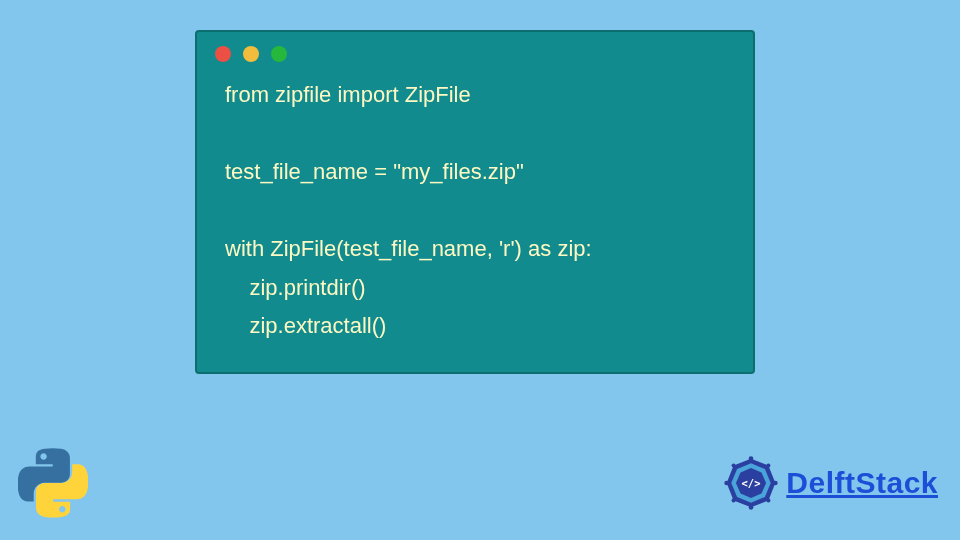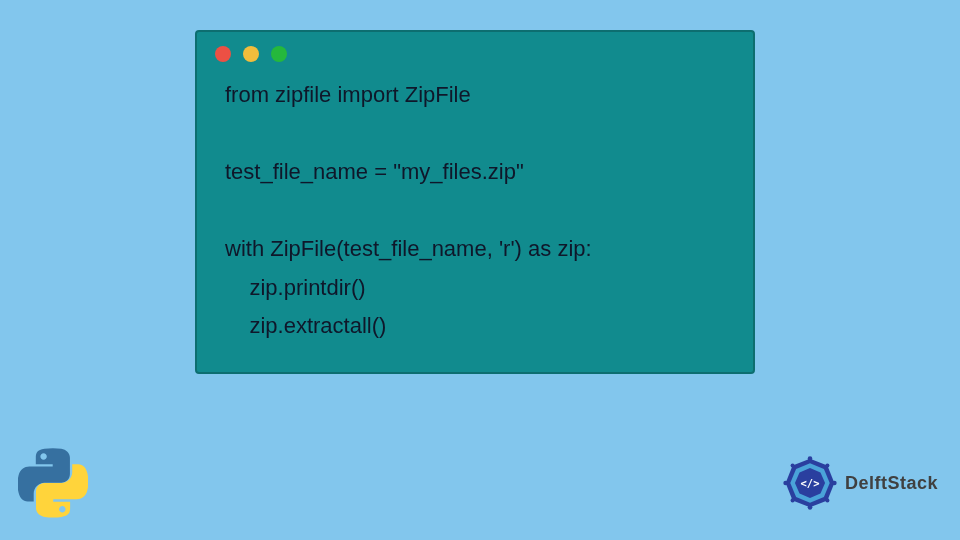--- a/index.html
+++ b/index.html
@@ -29,44 +29,45 @@
   .dot {
     width: 16px;
     height: 16px;
     border-radius: 50%;
   }
   .dot-red { background: #ec5044; }
   .dot-yellow { background: #f2bd3c; }
   .dot-green { background: #25b83c; }
   .code-body {
     padding: 4px 28px 8px 28px;
-    color: #0f172a;
+    color: #fef9c3;
     font-size: 22px;
     line-height: 1.75;
     font-family: Arial, Helvetica, sans-serif;
     white-space: pre;
   }
   .python-logo {
     position: absolute;
     left: 18px;
     bottom: 18px;
   }
   .delft-logo {
     position: absolute;
     right: 22px;
     bottom: 28px;
     display: flex;
     align-items: center;
     gap: 6px;
   }
   .delft-text {
-    font-size: 18px;
+    font-size: 30px;
     font-weight: 600;
-    color: #404040;
+    color: #1d4ed8;
     letter-spacing: 0.5px;
+    text-decoration: underline;
   }
   .badge {
     width: 58px;
     height: 58px;
     position: relative;
   }
   .badge svg { display: block; }
 </style>
 </head>
 <body>

